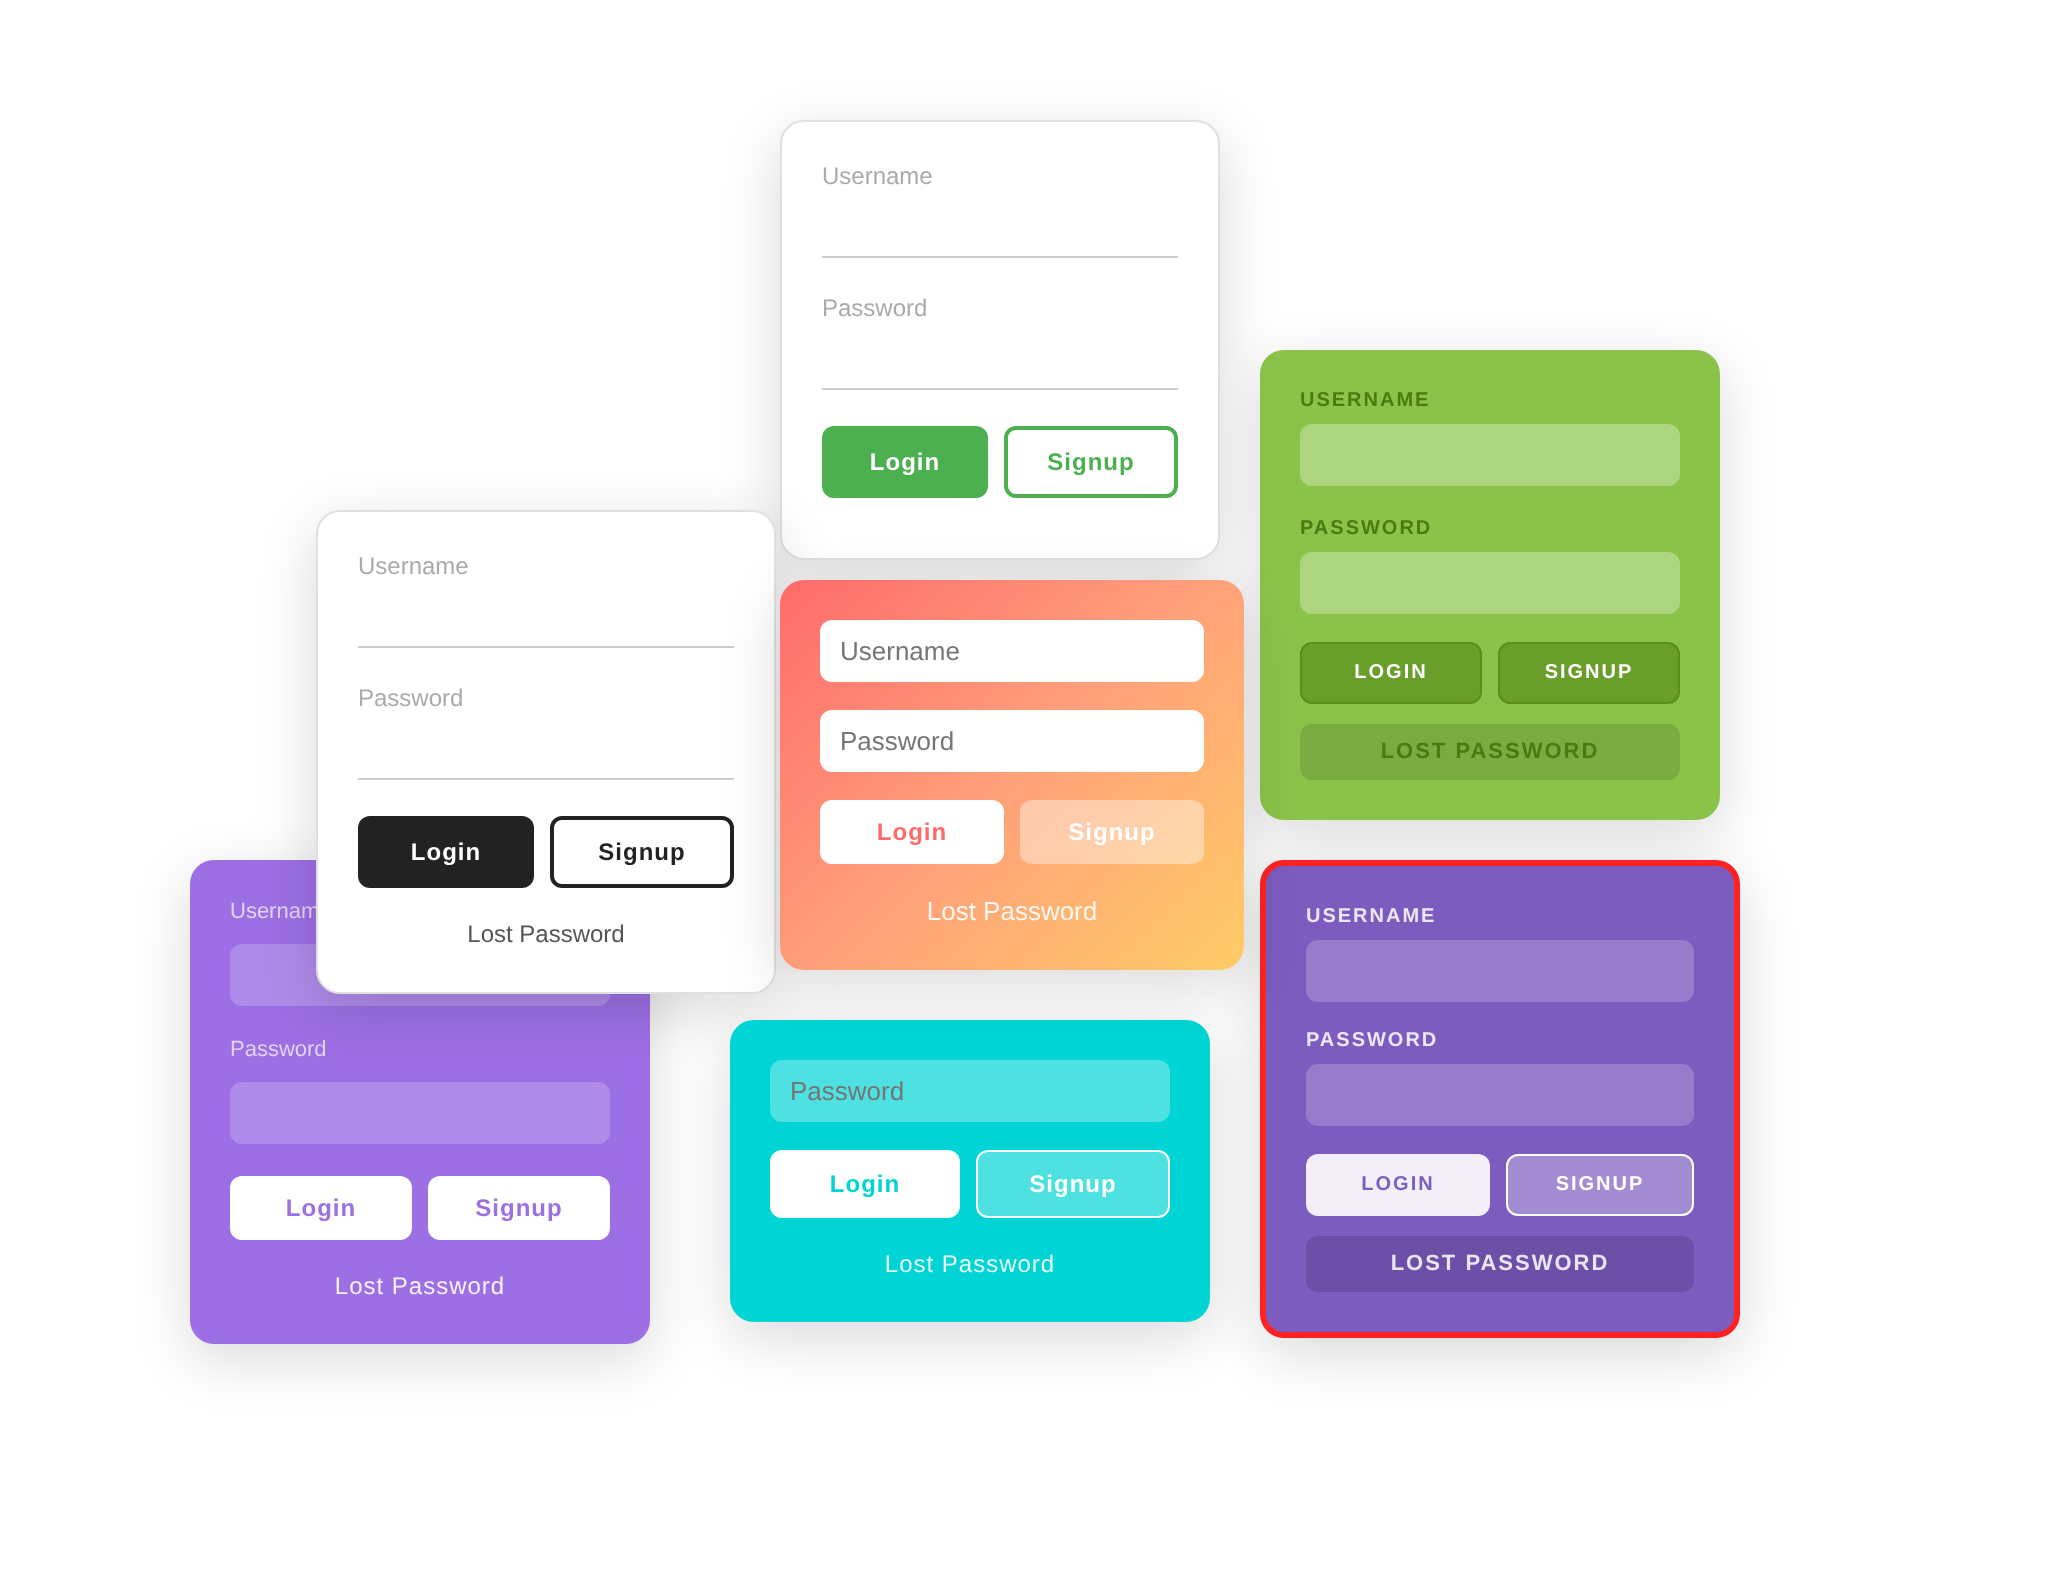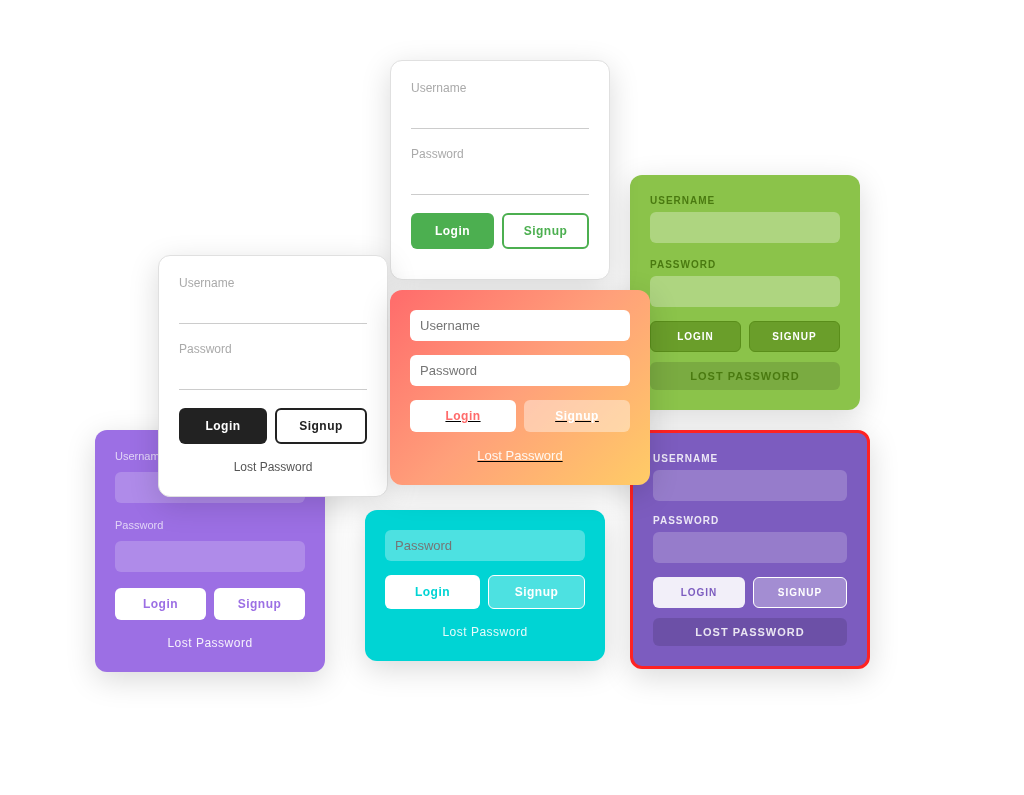--- a/index.html
+++ b/index.html
@@ -36,25 +36,24 @@
       width: 230px;
       top: 255px;
       left: 158px;
       z-index: 4;
       border: 1px solid #e0e0e0;
     }
 
     
     .card-coral {
       background: linear-gradient(135deg, #ff6b6b, #ffa07a, #ffcc66);
-      width: 260px;
+      width: 232px;
       top: 290px;
       left: 390px;
       z-index: 6;
-      text-decoration: underline;
     }
 
     
     .card-green {
       background: #8bc34a;
       width: 230px;
       top: 175px;
       left: 630px;
       z-index: 2;
     }

